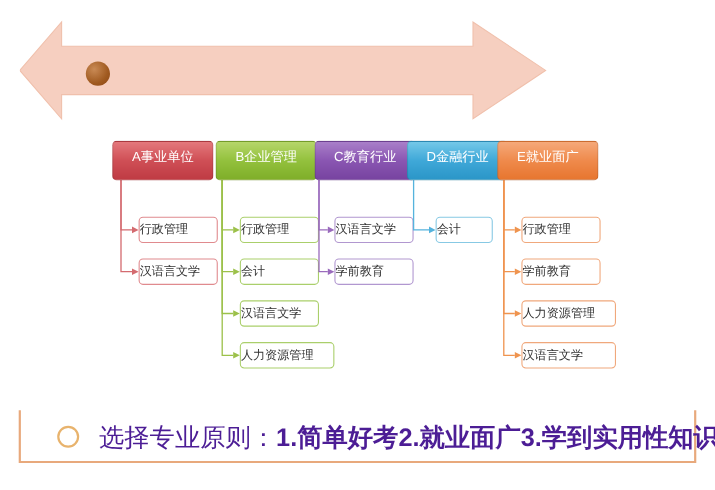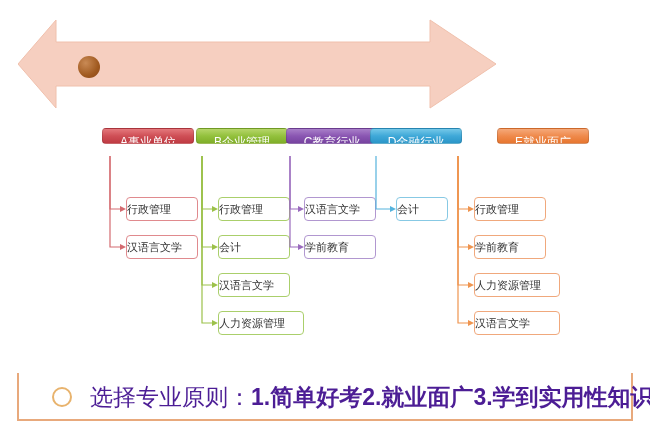--- a/index.html
+++ b/index.html
@@ -57,21 +57,21 @@
     height: 225px;
   }
   .column {
     position: absolute;
     top: 0;
     width: 92px;
   }
   .head-box {
     position: relative;
     width: 92px;
-    height: 16px;
+    height: 36px;
     border-radius: 4px;
     box-sizing: border-box;
     color: #ffffff;
     font-size: 12px;
     line-height: 26px;
     text-align: center;
     white-space: nowrap;
     overflow: hidden;
     border: 1px solid rgba(0,0,0,0.12);
   }
@@ -101,21 +101,21 @@
 
   
   .c-a .head-box { background: linear-gradient(to bottom, #e4787c 0%, #cf4f56 50%, #bf3b43 100%); }
   .c-a .child-box { border: 1px solid #e08a8e; color: #333; }
   .c-b .head-box { background: linear-gradient(to bottom, #b6d66a 0%, #93c13d 50%, #7fae29 100%); }
   .c-b .child-box { border: 1px solid #aacf6b; color: #333; }
   .c-c .head-box { background: linear-gradient(to bottom, #a97fc9 0%, #8a56b2 50%, #7743a0 100%); }
   .c-c .child-box { border: 1px solid #b197d0; color: #333; }
   .c-d .head-box { background: linear-gradient(to bottom, #74c8e8 0%, #3fa8d8 50%, #2b96c8 100%); }
   .c-d .child-box { border: 1px solid #87c9e4; color: #333; }
-  .c-e .head-box { background: linear-gradient(to bottom, #f5a97a 0%, #ef8a4c 50%, #e7762f 100%); margin-left: 45px; }
+  .c-e .head-box { background: linear-gradient(to bottom, #f5a97a 0%, #ef8a4c 50%, #e7762f 100%); }
   .c-e .child-box { border: 1px solid #f0a87c; color: #333; }
 
   
   #footer-banner {
     position: absolute;
     left: 14px;
     top: 368px;
     width: 622px;
     height: 58px;
   }

